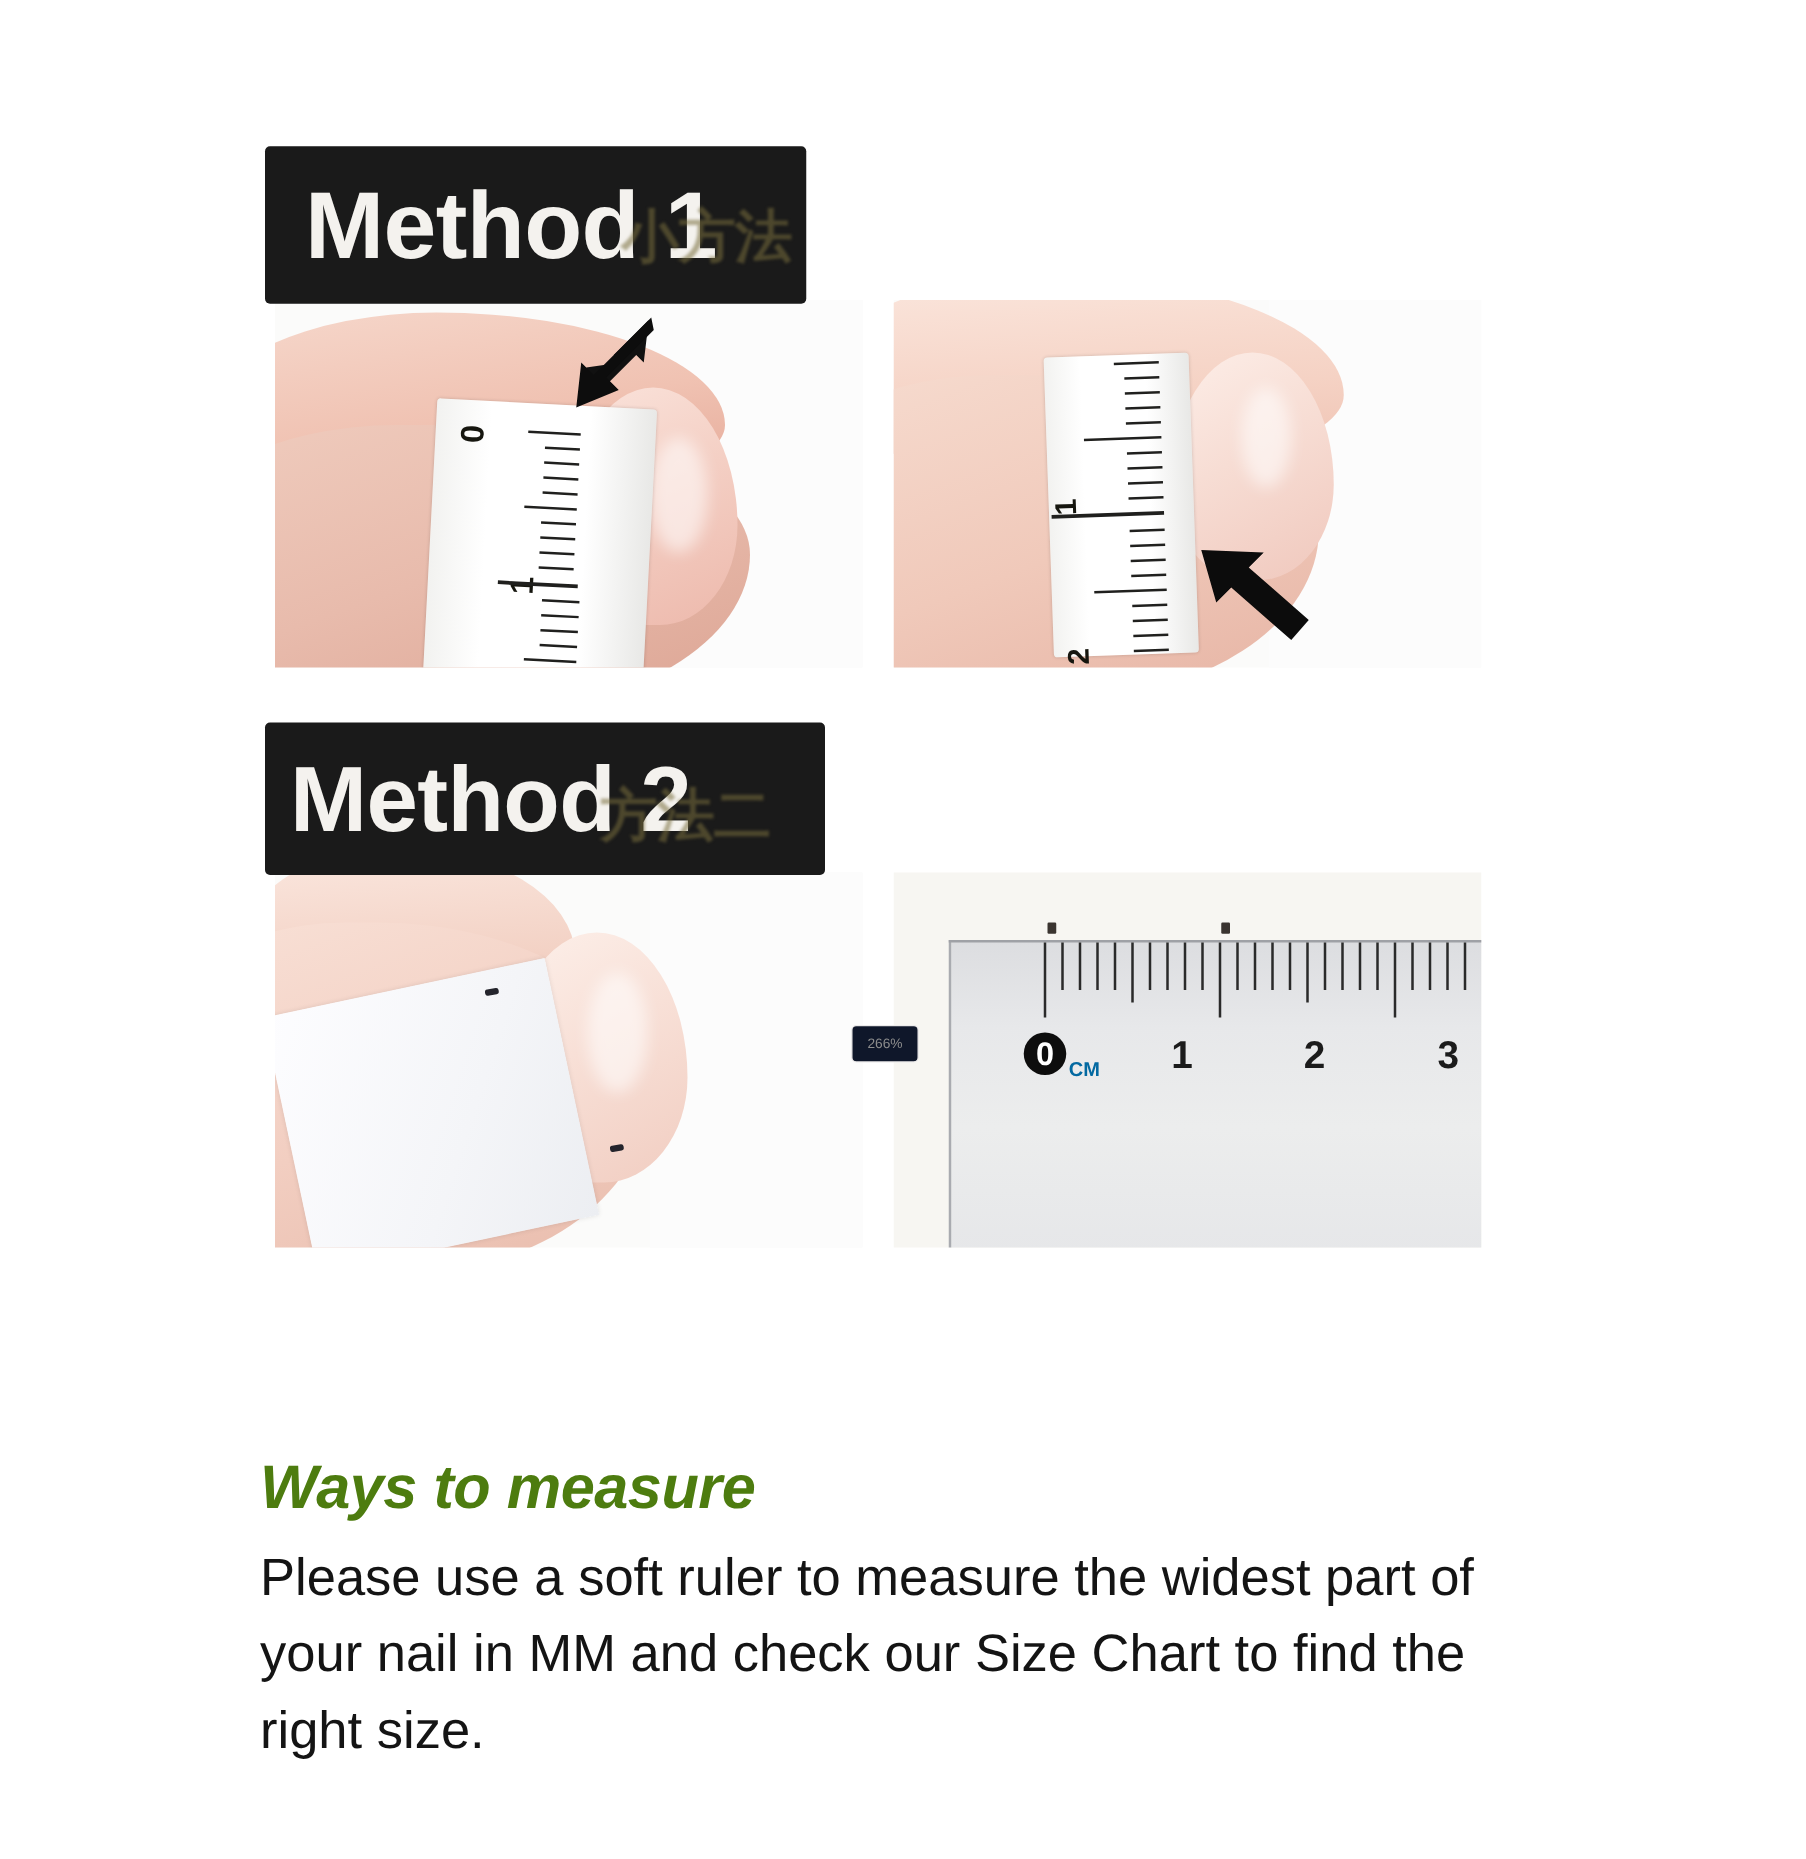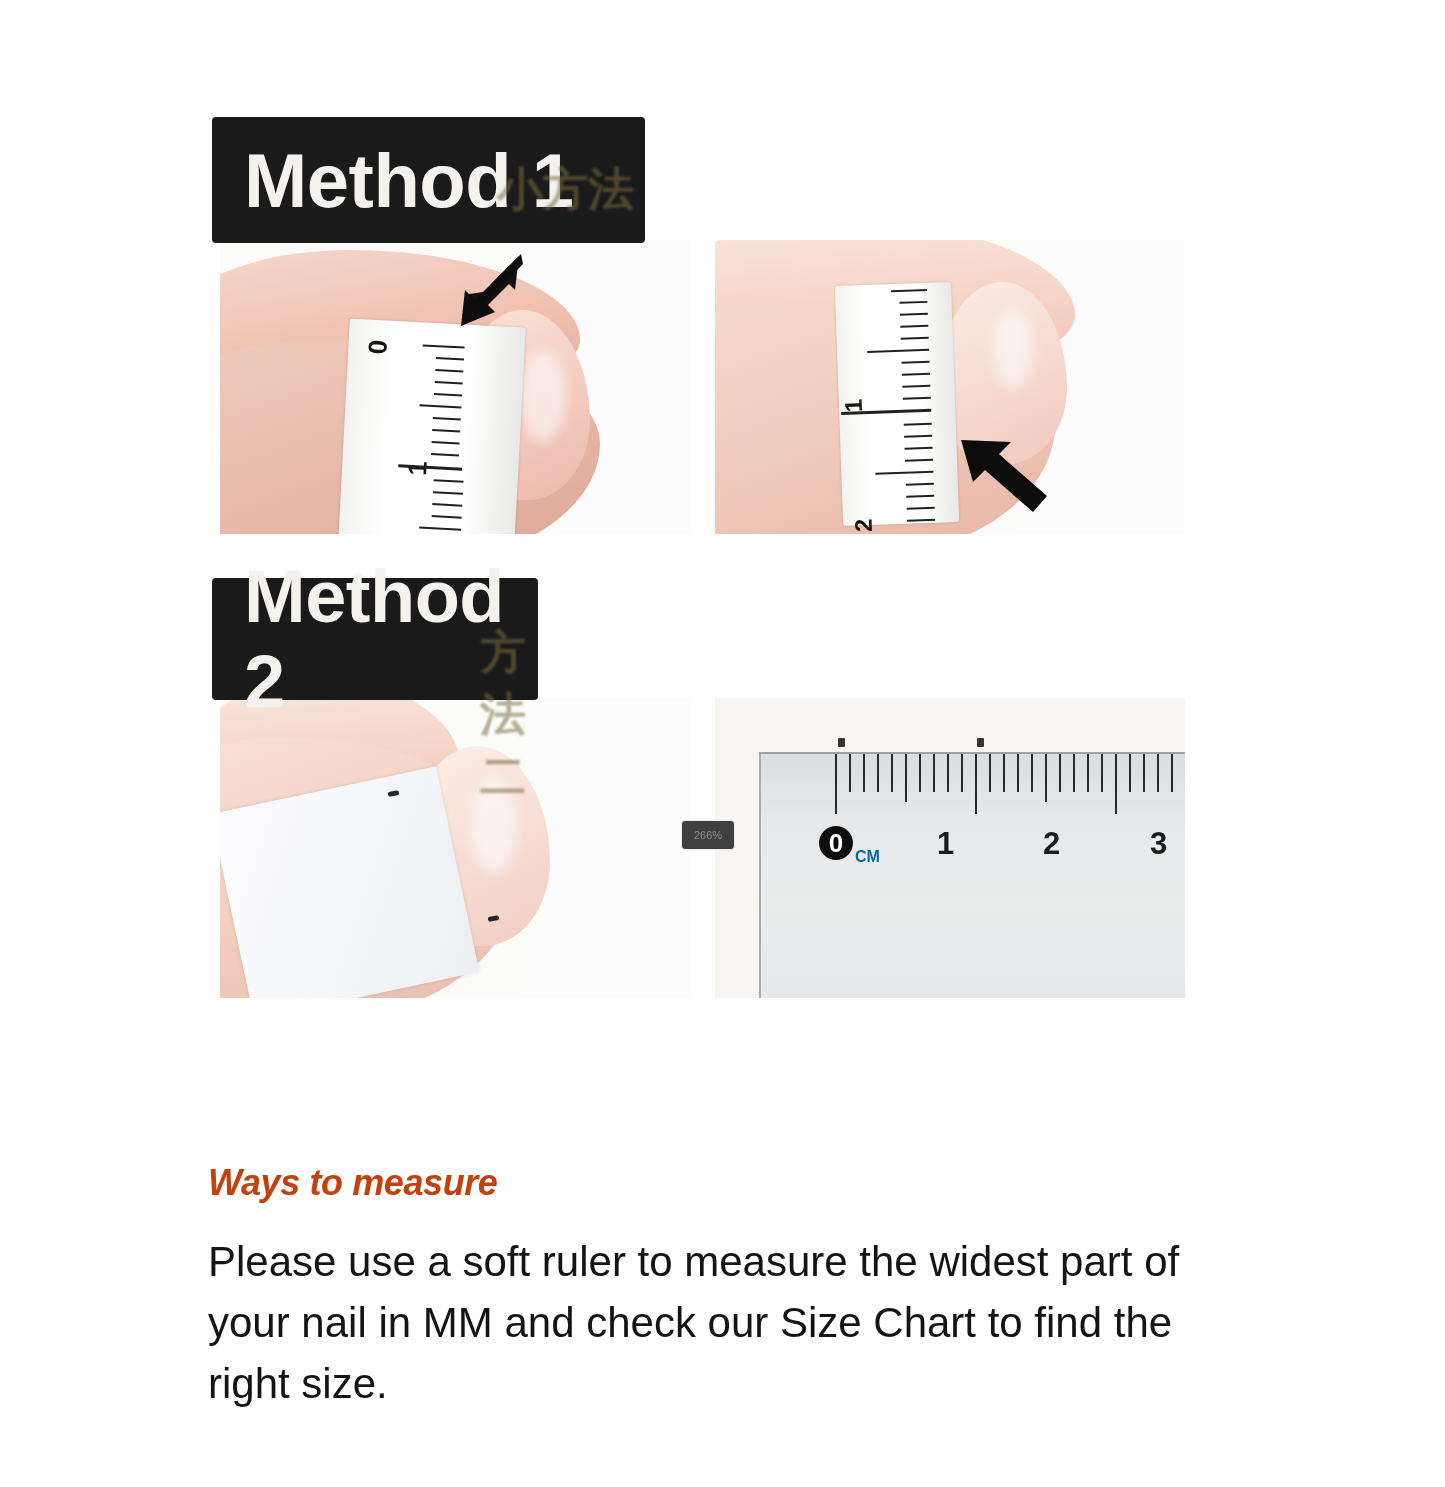--- a/index.html
+++ b/index.html
@@ -97,39 +97,39 @@
     box-sizing: border-box;
   }
   #badge-1 {
     left: 212px; top: 117px;
     width: 433px; height: 126px;
     padding-left: 32px;
     font-size: 76px;
   }
   #badge-2 {
     left: 212px; top: 578px;
-    width: 326px; height: 122px;
-    padding-left: 32px;
+    width: 448px; height: 122px;
+    padding-left: 20px;
     font-size: 74px;
   }
   .badge-ghost {
     position: absolute;
     color: rgba(120,110,60,0.55);
     font-size: 46px;
     font-weight: 700;
     font-family: "Liberation Sans", sans-serif;
     filter: blur(1.2px);
   }
 
   
   #zoom-chip {
     position: absolute;
     left: 681px; top: 820px;
     width: 52px; height: 28px;
-    background: #404040;
+    background: #0f172a;
     border: 1px solid #eceaea;
     border-radius: 4px;
     display: flex;
     align-items: center;
     justify-content: center;
     font-size: 11px;
     color: #8d8d8d;
     font-family: "Liberation Sans", sans-serif;
   }
 
@@ -181,24 +181,24 @@
     width: 7px; height: 9px;
     background: #3a3430;
     border-radius: 1px;
   }
 
   
   #ways-heading {
     position: absolute;
     left: 208px;
     top: 1162px;
-    font-size: 36px;
+    font-size: 49px;
     font-weight: 700;
     font-style: italic;
-    color: #c2410c;
+    color: #4d7c0f;
     font-family: "Liberation Sans", sans-serif;
     letter-spacing: -0.4px;
   }
   #ways-body {
     position: absolute;
     left: 208px;
     top: 1232px;
     width: 1030px;
     font-size: 42px;
     line-height: 1.45;

